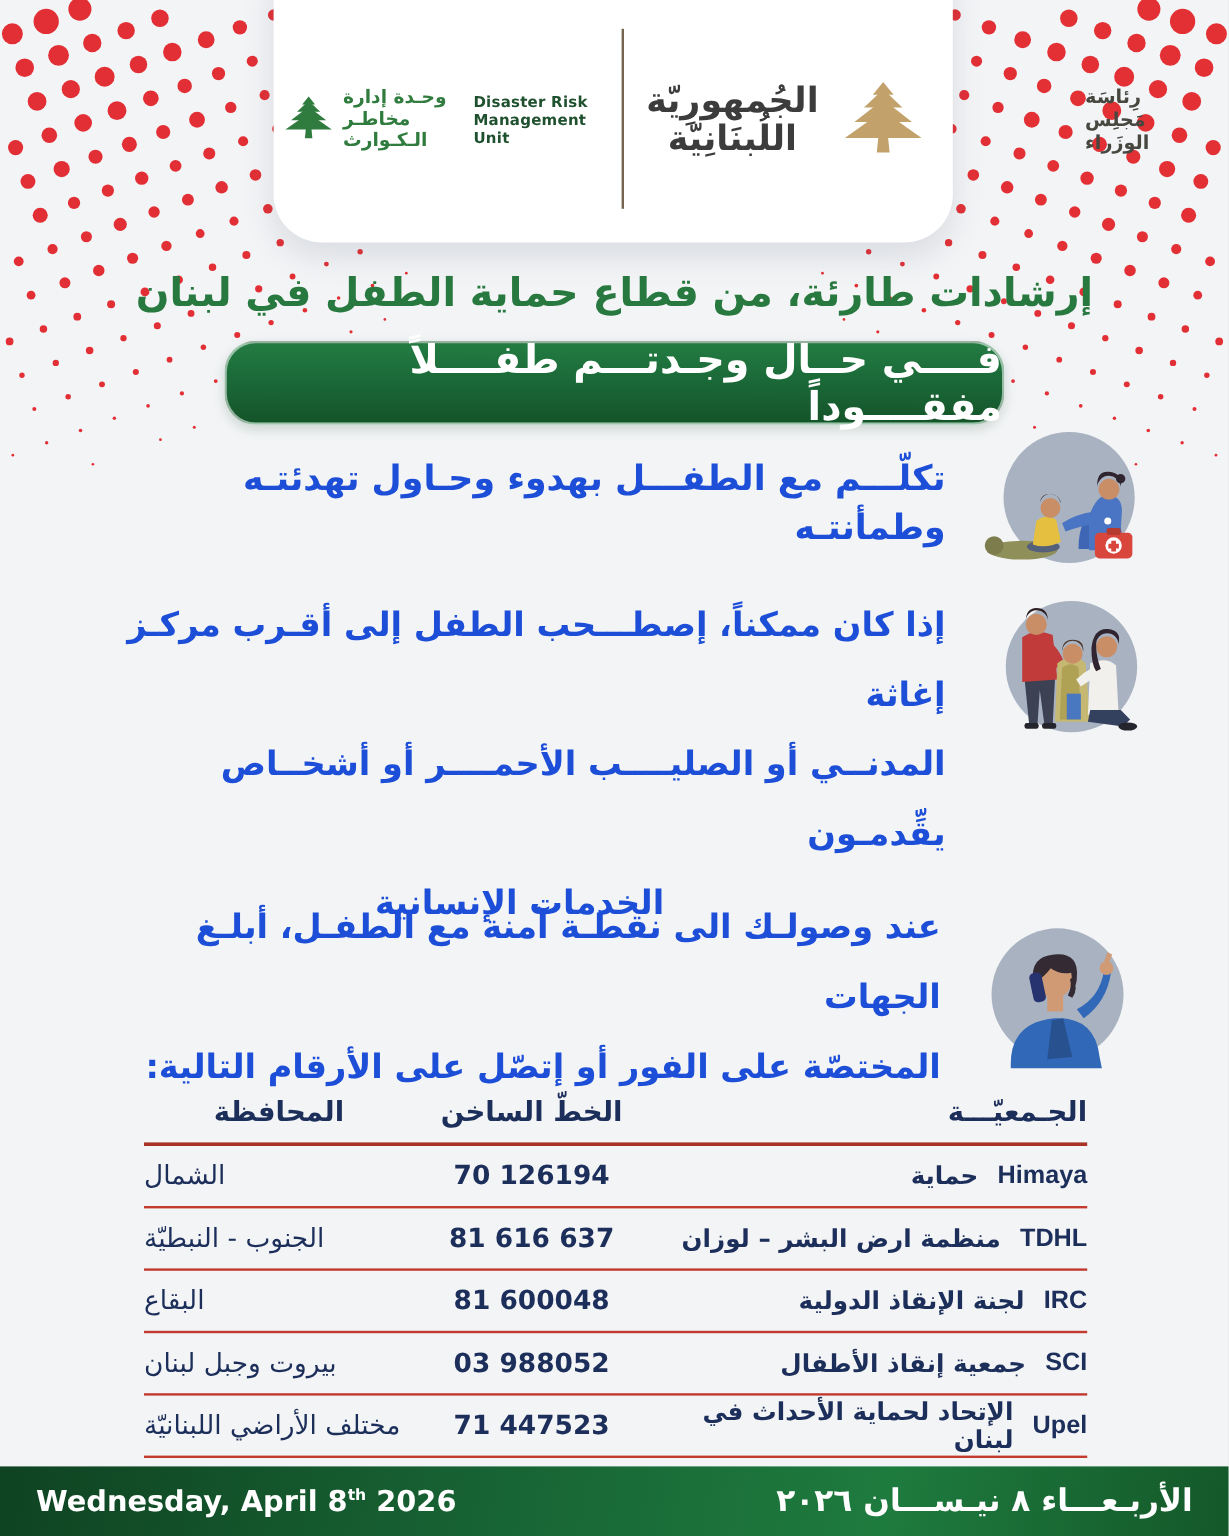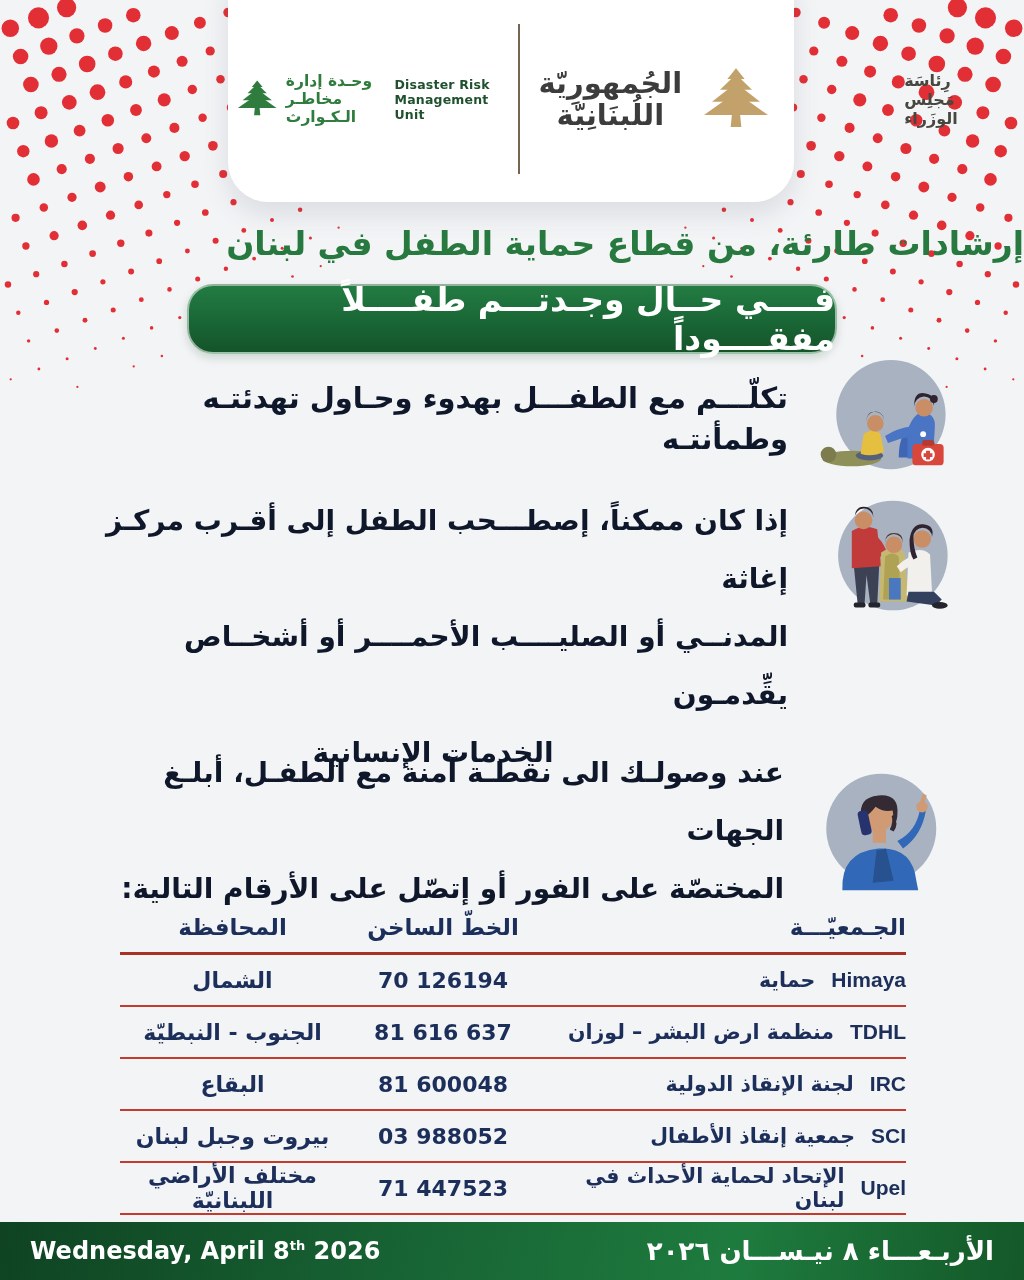--- a/index.html
+++ b/index.html
@@ -22,32 +22,32 @@
   .card-divider{width:2px;height:150px;background:#5d4a33;opacity:.85;margin:0 18px;}
   .logo-right{width:44%;display:flex;flex-direction:row;align-items:center;}
   .callig-row{display:flex;align-items:center;gap:14px;direction:ltr;}
   .callig{display:flex;flex-direction:column;align-items:center;color:#3c3c3c;font-weight:700;line-height:1.12;}
   .callig .l1{font-size:29px;}
   .callig .l2{font-size:29px;}
   .gold-line{width:118px;height:3px;background:#bb9b63;border-radius:2px;margin:8px 0 7px 64px;}
   .pcm{color:#474740;font-size:16px;font-weight:600;margin-left:64px;}
 
   
-  .main-title{position:absolute;top:224px;left:0;width:100%;z-index:1;
+  .main-title{position:absolute;top:224px;left:0;width:100%;text-align:center;z-index:1;
     color:#28793f;font-size:33px;font-weight:800;direction:rtl;}
   .banner{position:absolute;top:284px;left:50%;transform:translateX(-50%);width:646px;height:66px;
     background:linear-gradient(180deg,#237c42 0%,#1b6a38 45%,#145429 100%);
     border:2px solid rgba(255,255,255,.55);border-radius:26px;z-index:1;
     display:flex;align-items:center;justify-content:center;
     color:#ffffff;font-size:33px;font-weight:800;direction:rtl;box-shadow:0 4px 10px rgba(20,80,40,.18);}
 
   
   .section{position:absolute;left:66px;right:62px;display:flex;direction:rtl;z-index:1;}
   .sec-illu{flex:0 0 auto;}
-  .sec-text{flex:1;direction:rtl;text-align:right;color:#0f172a;font-weight:700;margin-left:12px;}
+  .sec-text{flex:1;direction:rtl;text-align:right;color:#1d4ed8;font-weight:700;margin-left:12px;}
   .section.s1{top:358px;align-items:center;gap:26px;}
   .section.s1 .sec-text{font-size:29px;line-height:1.4;}
   .section.s2{top:492px;align-items:flex-start;gap:26px;}
   .section.s2 .sec-text{font-size:28px;}
   .section.s2 .sec-text div{line-height:58px;}
   .section.s2 .sec-text div:last-child{text-align:center;}
   .section.s3{top:744px;align-items:center;gap:26px;}
   .section.s3 .sec-text{font-size:28px;}
   .section.s3 .sec-text div{line-height:58px;}
 
@@ -56,21 +56,21 @@
   .t-head{display:grid;grid-template-columns:365px 196px 225px;align-items:center;height:50px;
     border-bottom:3px solid #a93226;color:#1c2e5a;font-size:23px;font-weight:800;}
   .t-head .h-assoc{text-align:right;}
   .t-head .h-hot,.t-head .h-gov{text-align:center;}
   .t-row{display:grid;grid-template-columns:365px 196px 225px;align-items:center;height:50px;
     border-bottom:2px solid #c23b2e;color:#1c2e5a;}
   .cell.assoc{display:flex;align-items:center;gap:16px;direction:rtl;}
   .abbr{font-size:21px;font-weight:600;font-family:"Liberation Sans","DejaVu Sans",sans-serif;}
   .aname{font-size:20.5px;font-weight:600;}
   .cell.hotline{text-align:center;font-size:22px;font-weight:800;}
-  .cell.gov{text-align:center;font-size:22px;font-weight:700;}
+  .cell.gov{text-align:left;font-size:22px;font-weight:400;}
 
   
   .footer{position:absolute;left:0;bottom:0;width:100%;height:58px;z-index:2;
     background:linear-gradient(100deg,#0f4322 0%,#176233 38%,#1e7b3e 72%,#145829 100%);
     display:flex;align-items:center;justify-content:space-between;box-sizing:border-box;
     padding:0 30px;color:#ffffff;}
   .f-en{font-size:24px;font-weight:800;}
   .f-en sup{font-size:13px;}
   .f-ar{font-size:26px;font-weight:800;direction:rtl;}
 </style>

